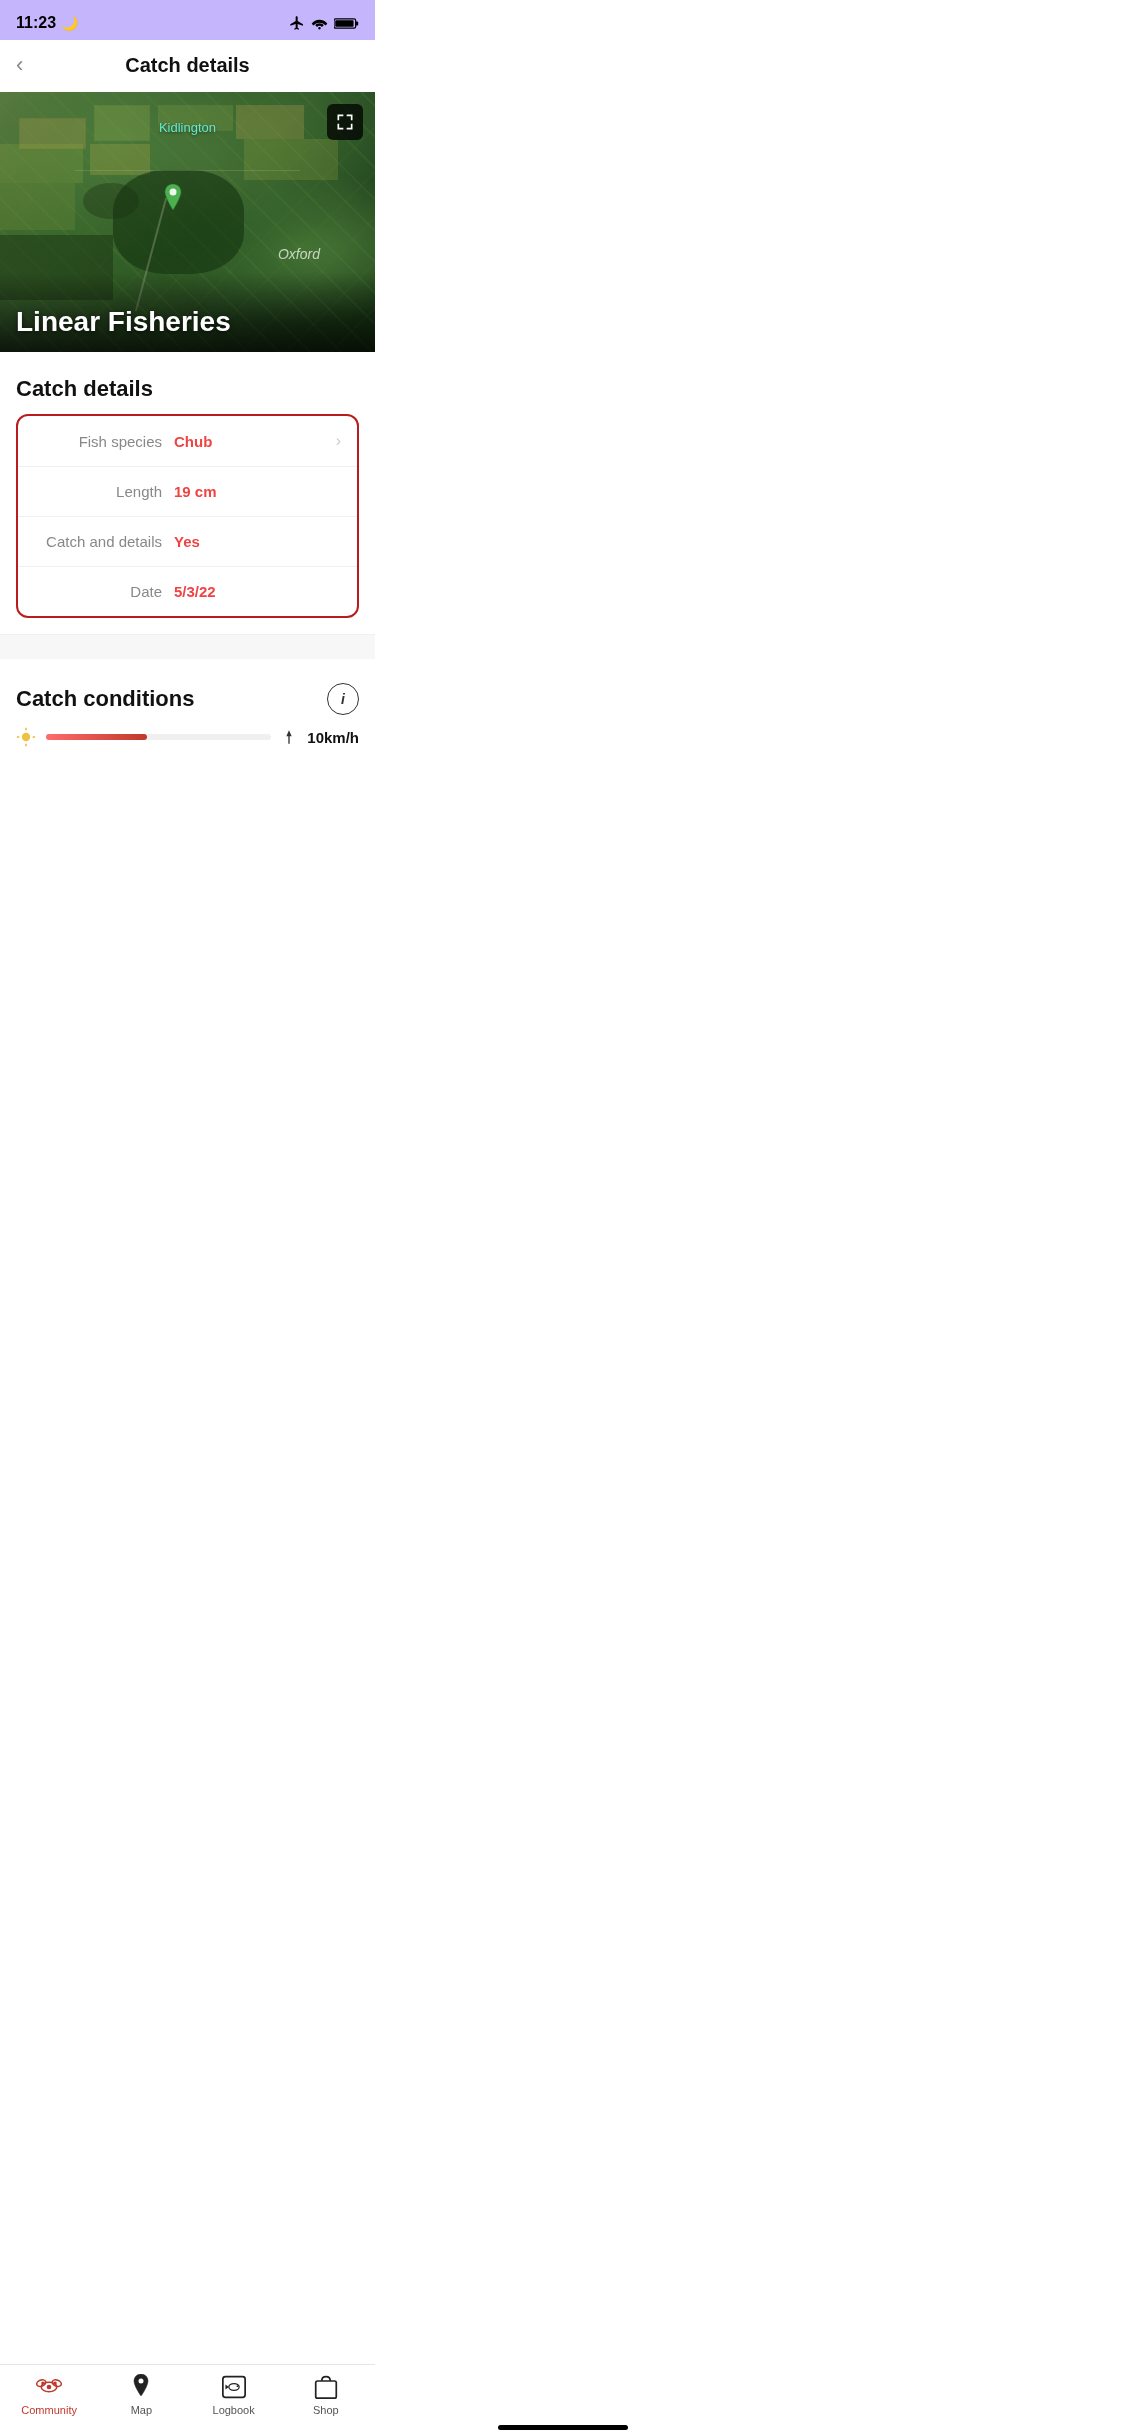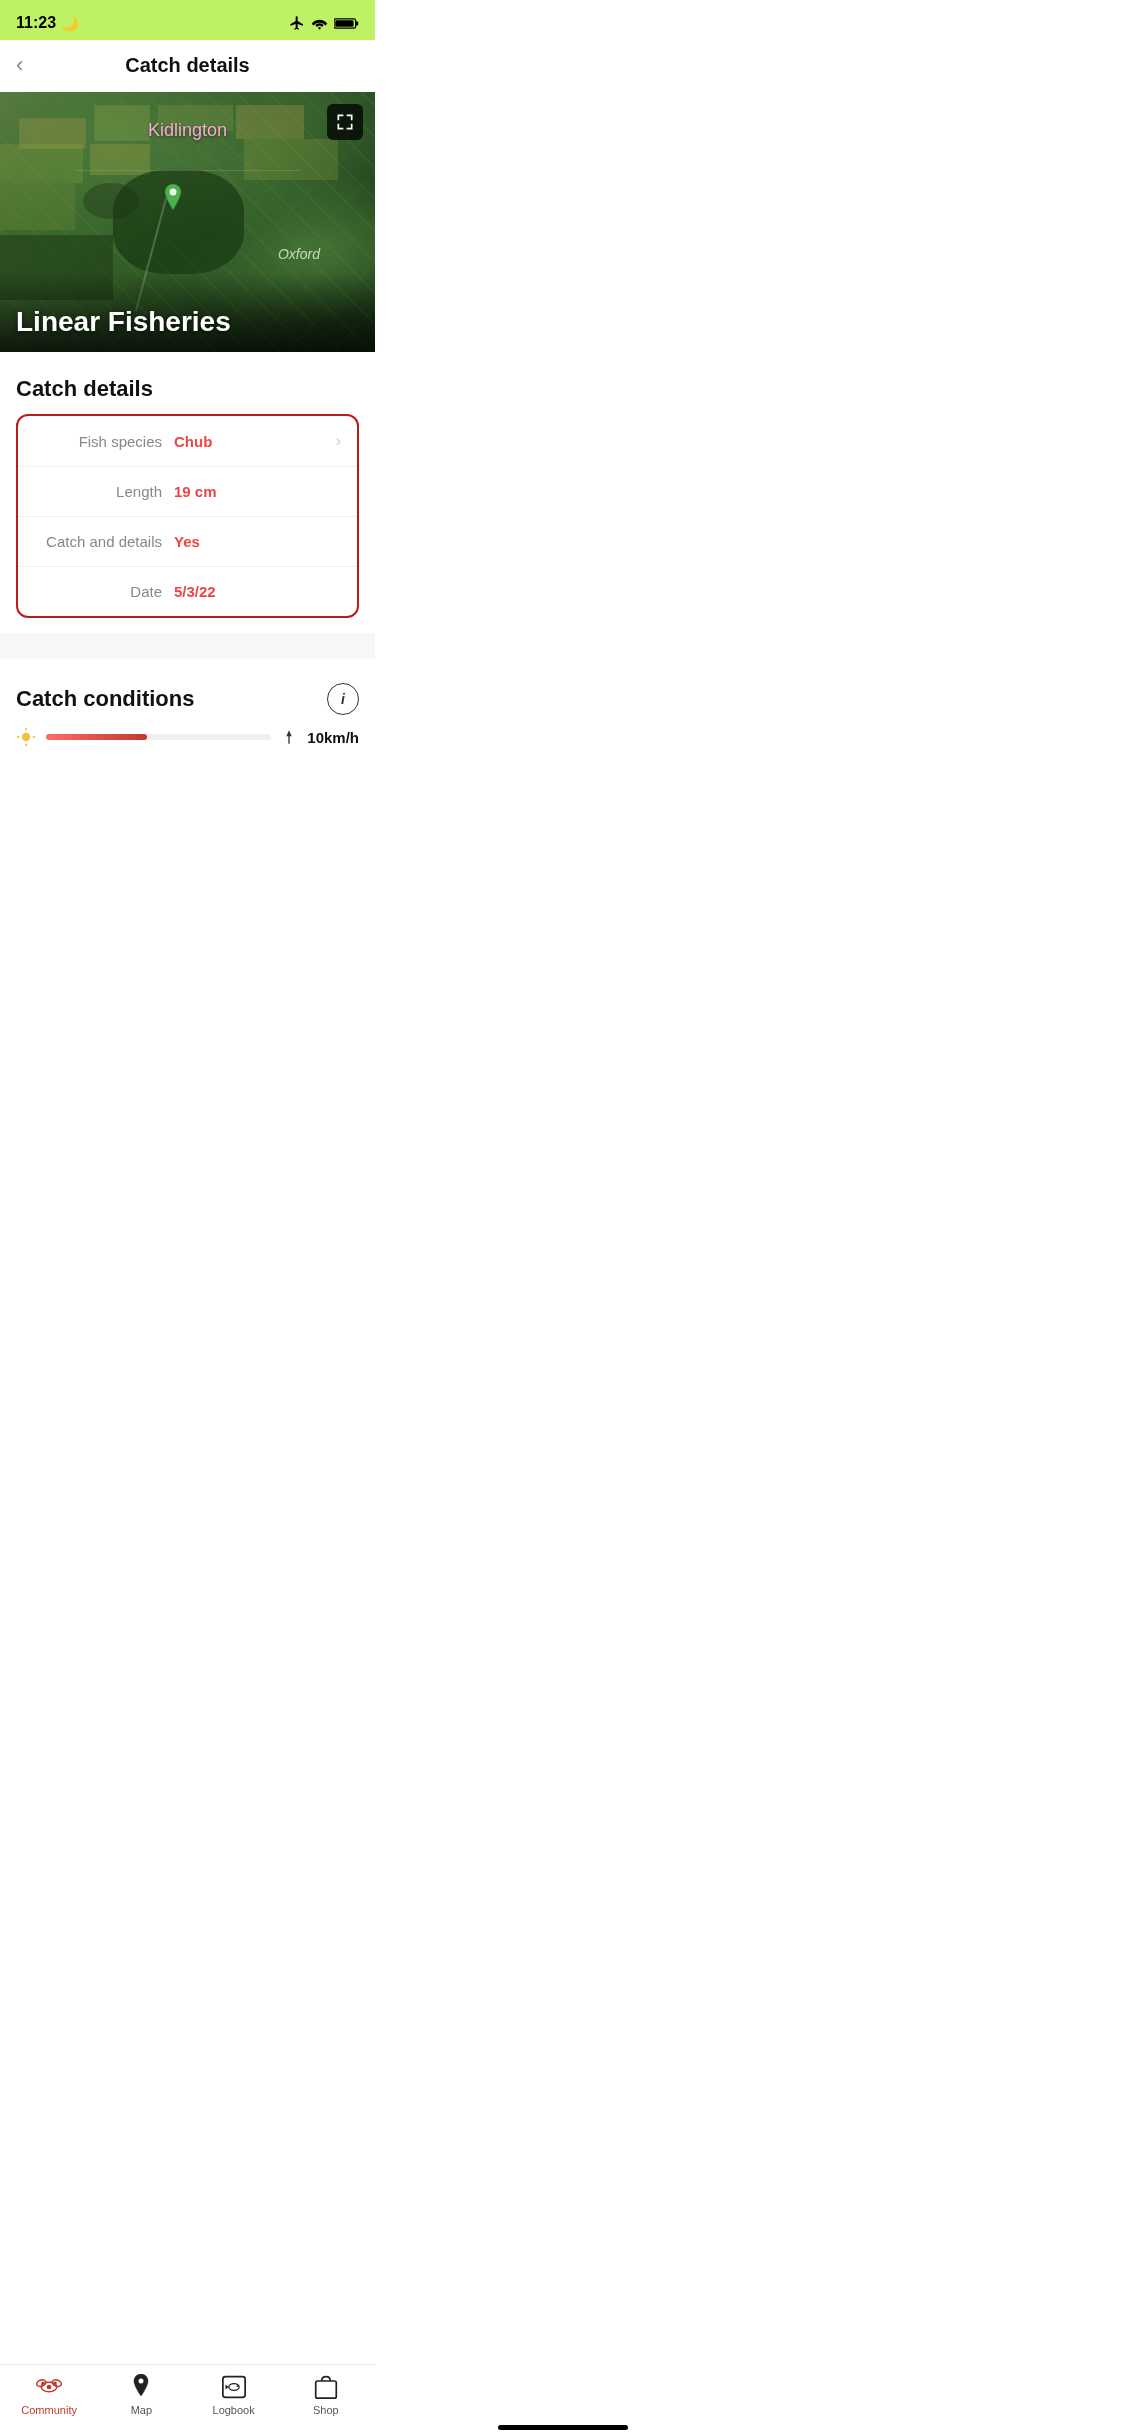--- a/index.html
+++ b/index.html
@@ -13,21 +13,21 @@
       overflow-x: hidden;
       position: relative;
     }
 
     
     .status-bar {
       display: flex;
       justify-content: space-between;
       align-items: center;
       padding: 14px 16px 8px;
-      background: #bef264;
+      background: #c4b5fd;
     }
     .status-time {
       font-size: 16px;
       font-weight: 600;
       color: #000;
     }
     .status-icons {
       display: flex;
       align-items: center;
       gap: 6px;
@@ -115,22 +115,22 @@
       height: 80px;
       background: linear-gradient(to bottom, transparent, rgba(0,0,0,0.75));
     }
 
     
     .map-location-label {
       position: absolute;
       top: 28px;
       left: 50%;
       transform: translateX(-50%);
-      color: #f9a8d4;
-      font-size: 18px;
+      color: #5eead4;
+      font-size: 13px;
       font-weight: 500;
       text-shadow: 0 1px 3px rgba(0,0,0,0.5);
       white-space: nowrap;
     }
 
     
     .map-pin {
       position: absolute;
       top: 42%;
       left: 46%;

